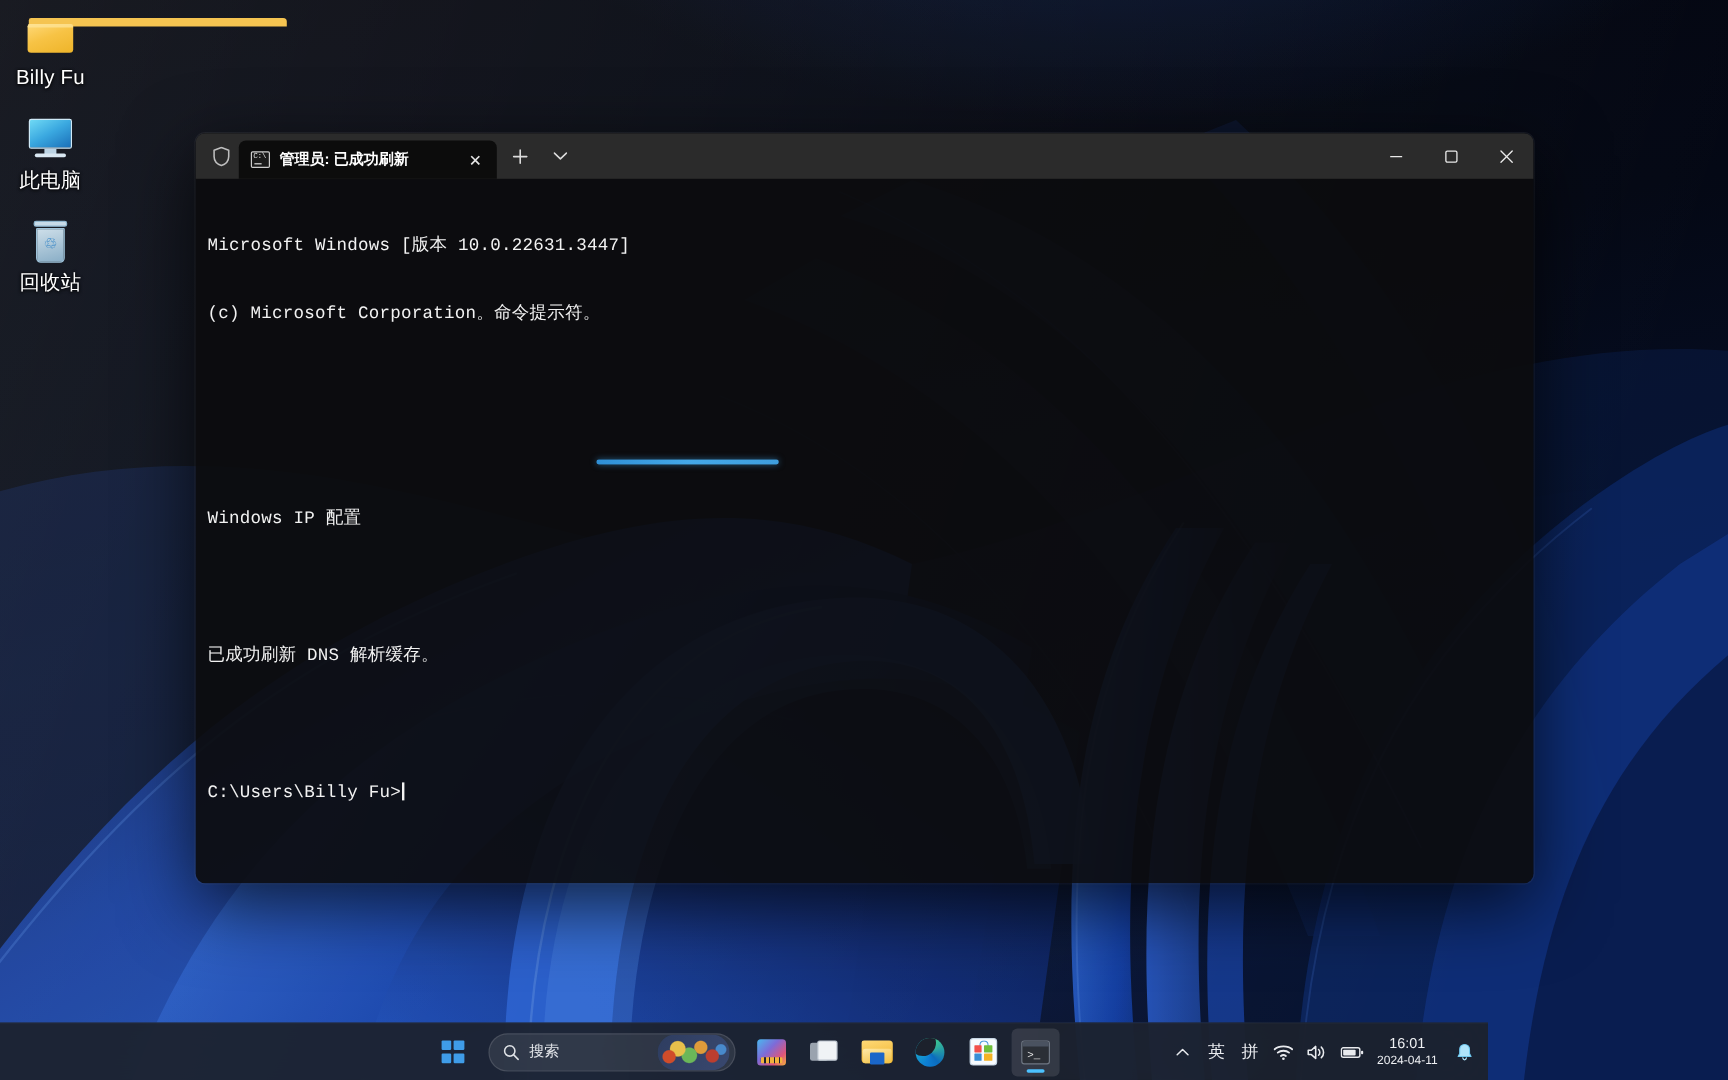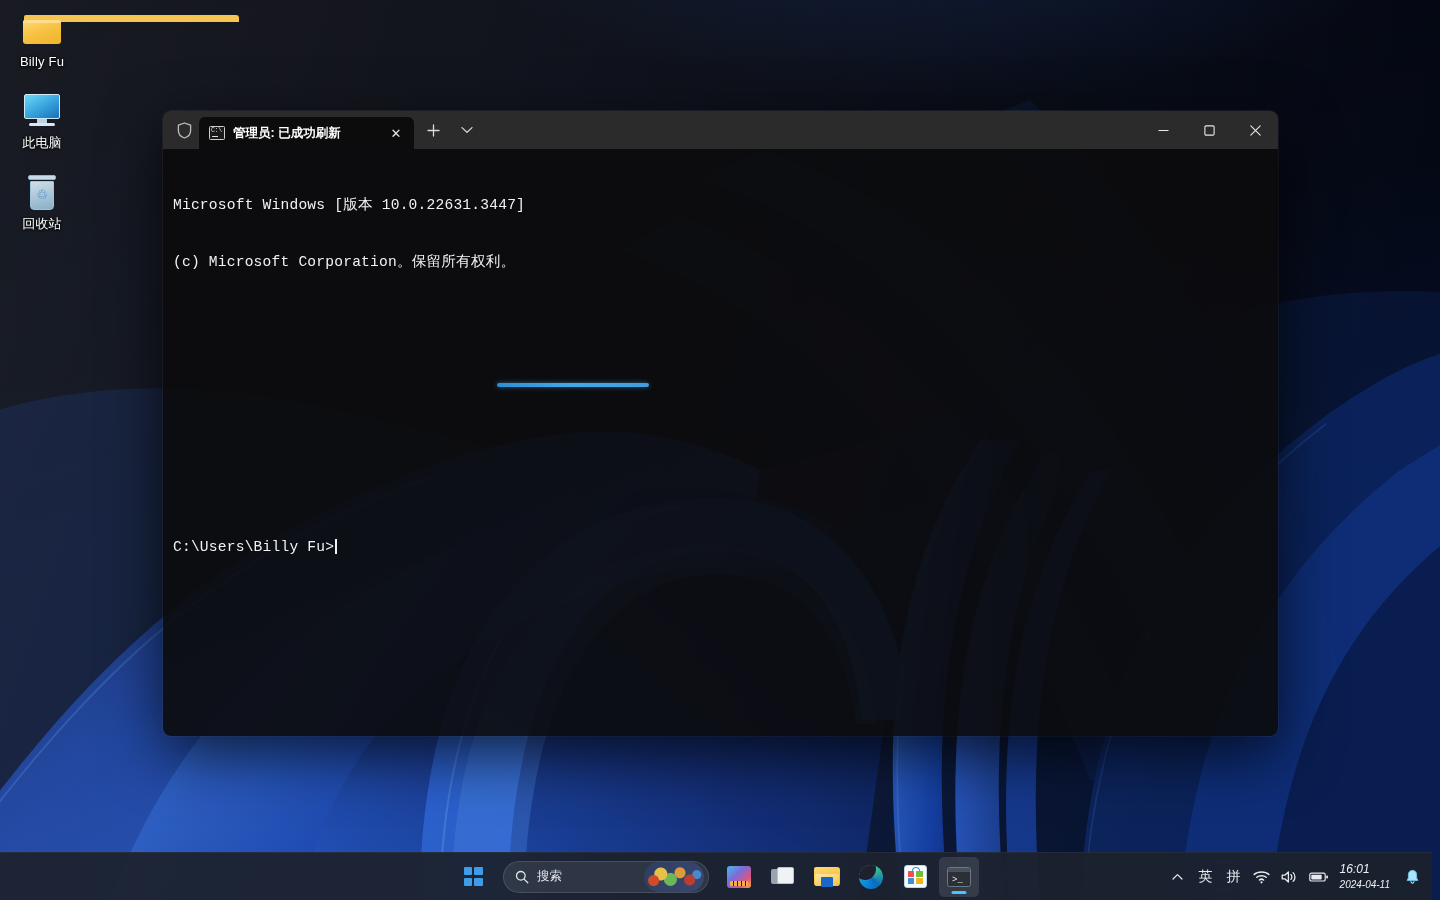--- a/index.html
+++ b/index.html
@@ -23,21 +23,21 @@
     position:absolute; left:6px; top:6px; width:78px;
     display:flex; flex-direction:column; gap:14px;
     z-index:5;
   }
   .desk-icon {
     width:72px; display:flex; flex-direction:column; align-items:center;
     padding:4px 2px 3px; border-radius:4px; cursor:default;
   }
   .desk-icon .glyph { width:40px; height:40px; position:relative; }
   .desk-icon .lbl {
-    margin-top:5px; font-size:13px; color:#fff; text-align:right;
+    margin-top:5px; font-size:17px; color:#fff; text-align:right;
     line-height:1.15; text-shadow:0 1px 3px rgba(0,0,0,0.95), 0 0 2px rgba(0,0,0,0.9);
     letter-spacing:.2px;
   }
 
   
   .ico-folder { position:absolute; inset:2px 1px 4px 1px; }
   .ico-folder .tab {
     position:absolute; left:1px; top:3px; width:17px; height:7px;
     background:#f5c451; border-radius:2px 3px 0 0;
   }
@@ -161,21 +161,21 @@
     background:linear-gradient(90deg,#2f8fd6 0%,#44a8e8 50%,#3f9ede 100%);
     box-shadow:0 0 5px rgba(62,158,222,.55);
   }
   .caret {
     display:inline-block; width:1.5px; height:15px; background:#f2f2f2;
     vertical-align:-2.5px; margin-left:1px;
   }
 
   
   #taskbar {
-    position:absolute; left:0; bottom:0; width:1432px; height:48px;
+    position:absolute; left:0; bottom:0; width:1240px; height:48px;
     background:rgba(28,33,44,0.93);
     backdrop-filter:blur(28px);
     display:flex; align-items:center; z-index:30;
     border-top:1px solid rgba(255,255,255,0.045);
   }
   #tb-center {
     position:absolute; left:50%; transform:translateX(-50%);
     display:flex; align-items:center; gap:4px; height:48px;
   }
   .tb-item {
@@ -287,23 +287,23 @@
     position:absolute; right:0; top:0; height:48px;
     display:flex; align-items:center; gap:0; padding-right:6px;
   }
   .tray-item {
     height:36px; min-width:28px; padding:0 5px; border-radius:4px;
     display:flex; align-items:center; justify-content:center;
     color:#e8eaee; font-size:13px; cursor:default;
   }
   .tray-ime { font-size:14px; padding:0 7px; }
   #clock {
-    display:flex; flex-direction:column; align-items:flex-start;
+    display:flex; flex-direction:column; align-items:center;
     padding:0 8px 0 6px; height:40px; justify-content:center;
-    border-radius:4px; color:#eef0f3; line-height:1.32; cursor:default;font-style:italic;
+    border-radius:4px; color:#eef0f3; line-height:1.32; cursor:default;
   }
   #clock .t { font-size:12px; }
   #clock .d { font-size:10px; }
   .bell { width:26px; height:30px; display:flex; align-items:center; justify-content:center; }
 </style>
 </head>
 <body>
 
 <div id="desktop">
 
@@ -480,24 +480,26 @@
         <div class="win-btn close">
           <svg width="11" height="11" viewBox="0 0 11 11" aria-hidden="true">
             <path d="M0.8 0.8 L10.2 10.2 M10.2 0.8 L0.8 10.2" stroke="#e9e9e9" stroke-width="1.1" stroke-linecap="round"></path>
           </svg>
         </div>
       </div>
     </div>
 
     <div id="console">
       <div class="line">Microsoft Windows [版本 10.0.22631.3447]</div>
-      <div class="line">(c) Microsoft Corporation。保留所有权利。</div>
+      <div class="line">(c) Microsoft Corporation。命令提示符。</div>
       <div class="blank"></div>
       <div class="blank"></div>
+      <div class="line">Windows IP 配置</div>
       <div class="blank"></div>
+      <div class="line">已成功刷新 DNS 解析缓存。</div>
       <div class="blank"></div>
       <div class="line"><span>C:\Users\Billy Fu&gt;</span><span class="caret"></span></div>
 
       <div class="cmd-underline"></div>
     </div>
   </div>
 
   <div id="taskbar">
 
     <div id="tb-center">

